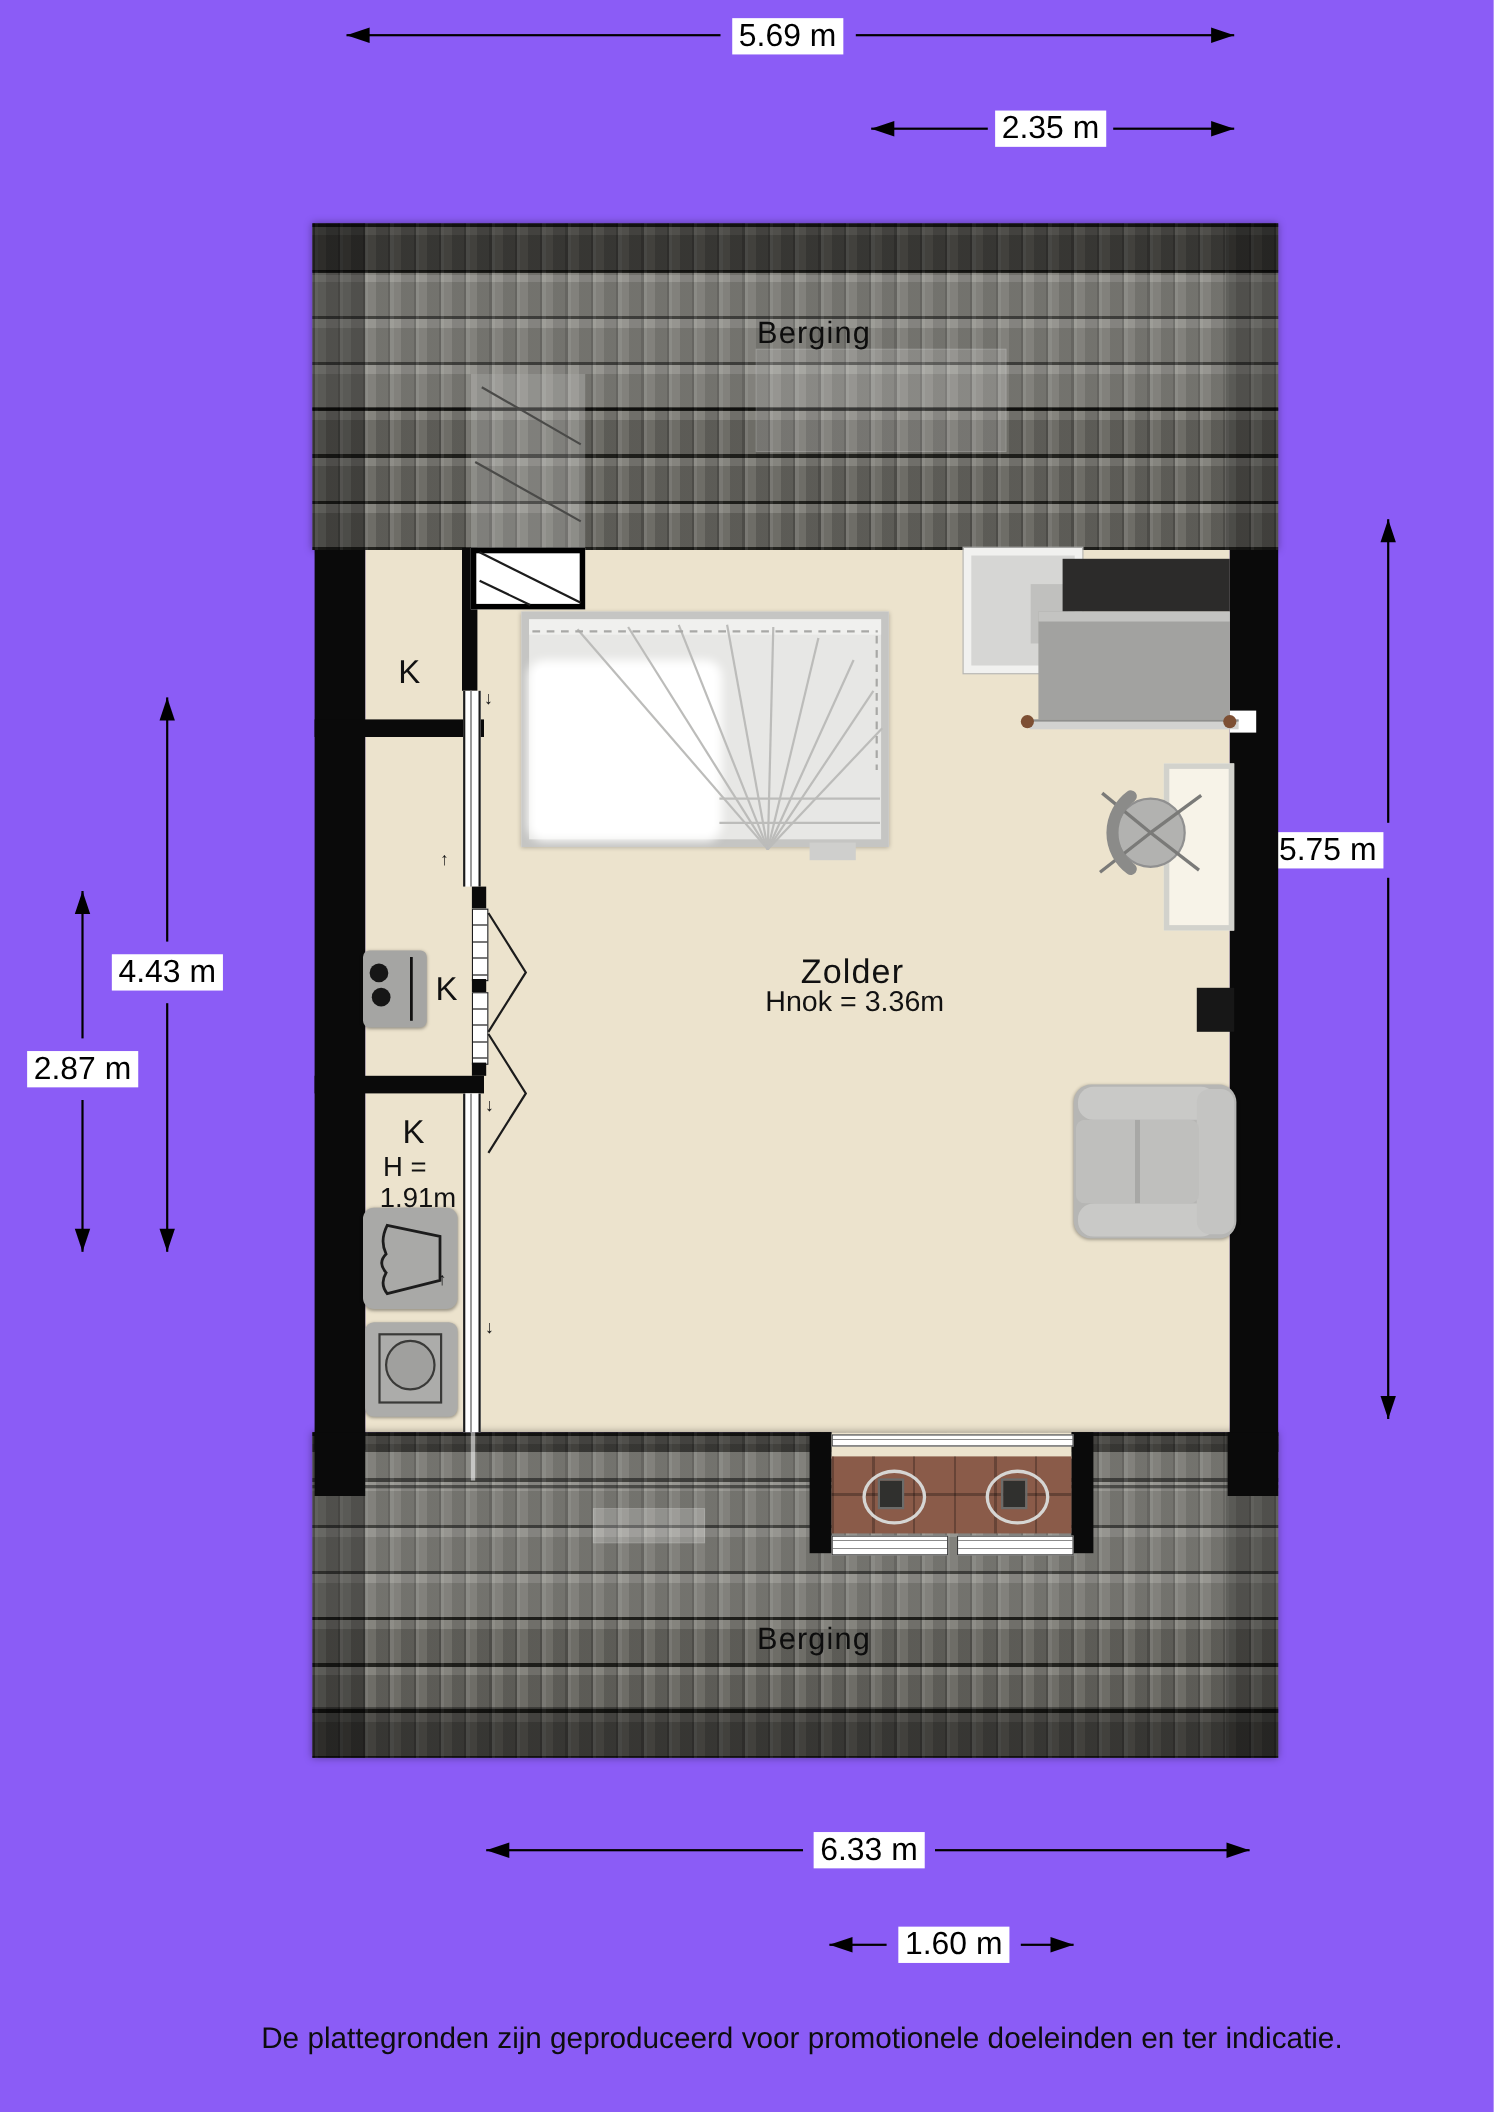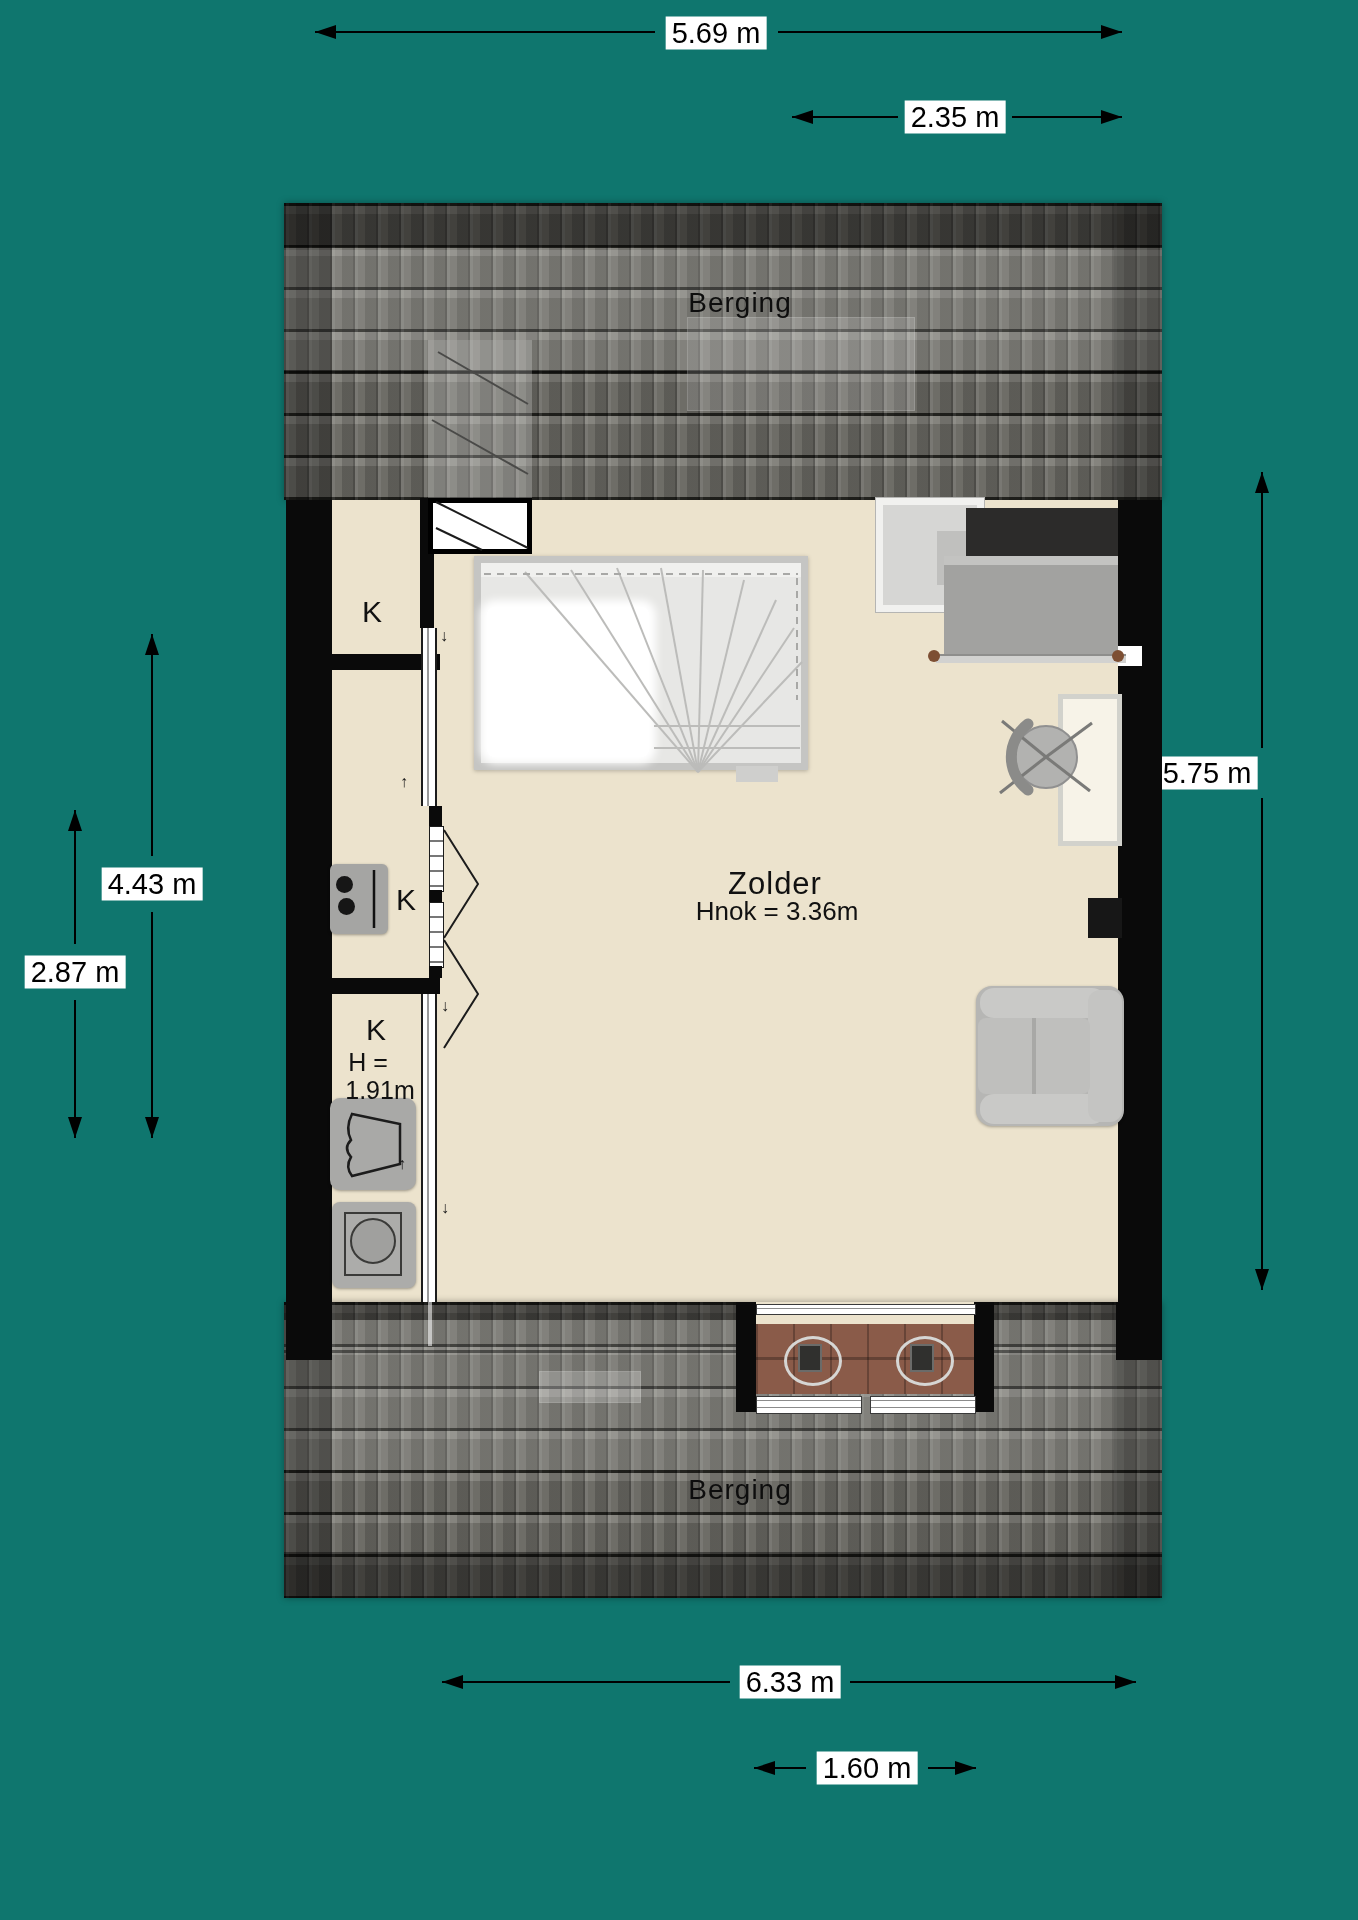--- a/index.html
+++ b/index.html
@@ -1,17 +1,17 @@
 <!DOCTYPE html>
 <html><head>
 <meta charset="utf-8">
 <style>
   html,body{margin:0;padding:0;background:#ffffff;}
   body{font-family:"Liberation Sans", sans-serif; color:#000;}
-  .canvas{position:relative;width:1358px;height:1920px;background:#0f766e;overflow:hidden;}
+  .canvas{position:relative;width:1358px;height:1920px;background:#8b5cf6;overflow:hidden;}
   .abs{position:absolute;}
   
   .seg{position:absolute;background:#000;}
   .dim-label{position:absolute;transform:translate(-50%,-50%);font-size:29px;white-space:nowrap;background:#fff;padding:0 6px;}
   .ah{position:absolute;width:0;height:0;}
   .ah-left{border-top:7px solid transparent;border-bottom:7px solid transparent;border-right:21px solid #000;}
   .ah-right{border-top:7px solid transparent;border-bottom:7px solid transparent;border-left:21px solid #000;}
   .ah-up{border-left:7px solid transparent;border-right:7px solid transparent;border-bottom:21px solid #000;}
   .ah-down{border-left:7px solid transparent;border-right:7px solid transparent;border-top:21px solid #000;}
   
@@ -245,14 +245,15 @@
   <span class="room-label" style="left:380px;top:1090px;font-size:25px">1.91m</span>
   <span class="room-label" style="left:775px;top:884px;font-size:31px;letter-spacing:1px">Zolder</span>
   <span class="room-label" style="left:777px;top:911px;font-size:26px">Hnok = 3.36m</span>
 
   <span class="marker" style="left:444px;top:636px">↓</span>
   <span class="marker" style="left:404px;top:782px">↑</span>
   <span class="marker" style="left:445px;top:1006px">↓</span>
   <span class="marker" style="left:402px;top:1164px">↑</span>
   <span class="marker" style="left:445px;top:1208px">↓</span>
 
+  <div class="footer-line" style="top:1838px">De plattegronden zijn geproduceerd voor promotionele doeleinden en ter indicatie.</div>
 
 </div>
 
 </body></html>

